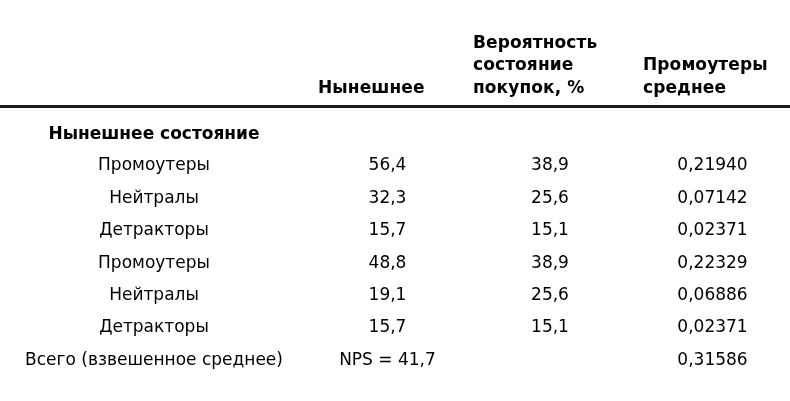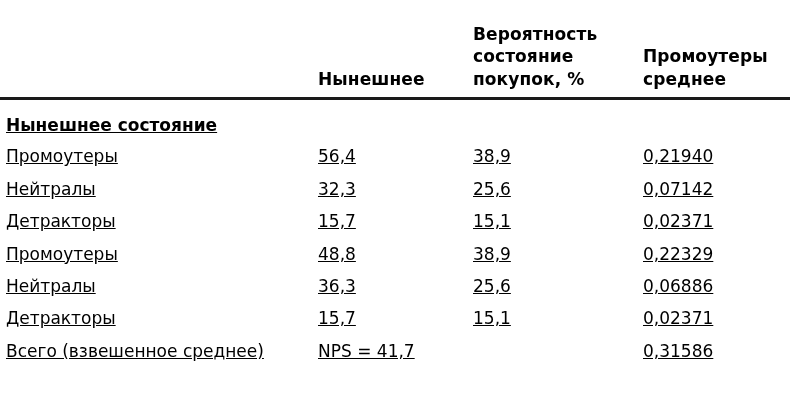--- a/index.html
+++ b/index.html
@@ -29,44 +29,43 @@
   col.c-pct   { width: 155px; }
   col.c-rep   { width: 170px; }
   col.c-wavg  { width: 155px; }
 
   thead th {
     vertical-align: bottom;
     text-align: left;
     font-weight: bold;
     font-size: 17px;
     line-height: 1.32;
-    padding: 4px 8px 7px 8px;
+    padding: 12px 8px 7px 8px;
     letter-spacing: 0.1px;
   }
   thead th.h-label { padding-left: 6px; }
   thead tr.head-row th {
     height: 86px;
   }
   .rule-row td {
     padding: 0;
     height: 0;
   }
   .rule {
     height: 3px;
     background: #1a1a1a;
     width: 100%;
   }
   tbody td {
     font-size: 17px;
     line-height: 1.2;
     padding: 6px 8px 6px 8px;
-    text-align: left;
+    text-align: center;
     vertical-align: baseline;
     white-space: nowrap;
-    text-decoration: underline;
   }
   tbody td.label { padding-left: 6px; }
   tbody tr.section td {
     font-weight: bold;
     padding-top: 9px;
     padding-bottom: 5px;
   }
   tbody tr.data td {
     padding-top: 6px;
     padding-bottom: 6px;
@@ -139,21 +138,21 @@
 
 
       <tr class="data">
         <td class="label">Промоутеры</td>
         <td>48,8</td>
         <td>38,9</td>
         <td>0,22329</td>
       </tr>
       <tr class="data">
         <td class="label">Нейтралы</td>
-        <td>36,3</td>
+        <td>19,1</td>
         <td>25,6</td>
         <td>0,06886</td>
       </tr>
       <tr class="data">
         <td class="label">Детракторы</td>
         <td>15,7</td>
         <td>15,1</td>
         <td>0,02371</td>
       </tr>
       <tr class="data">

